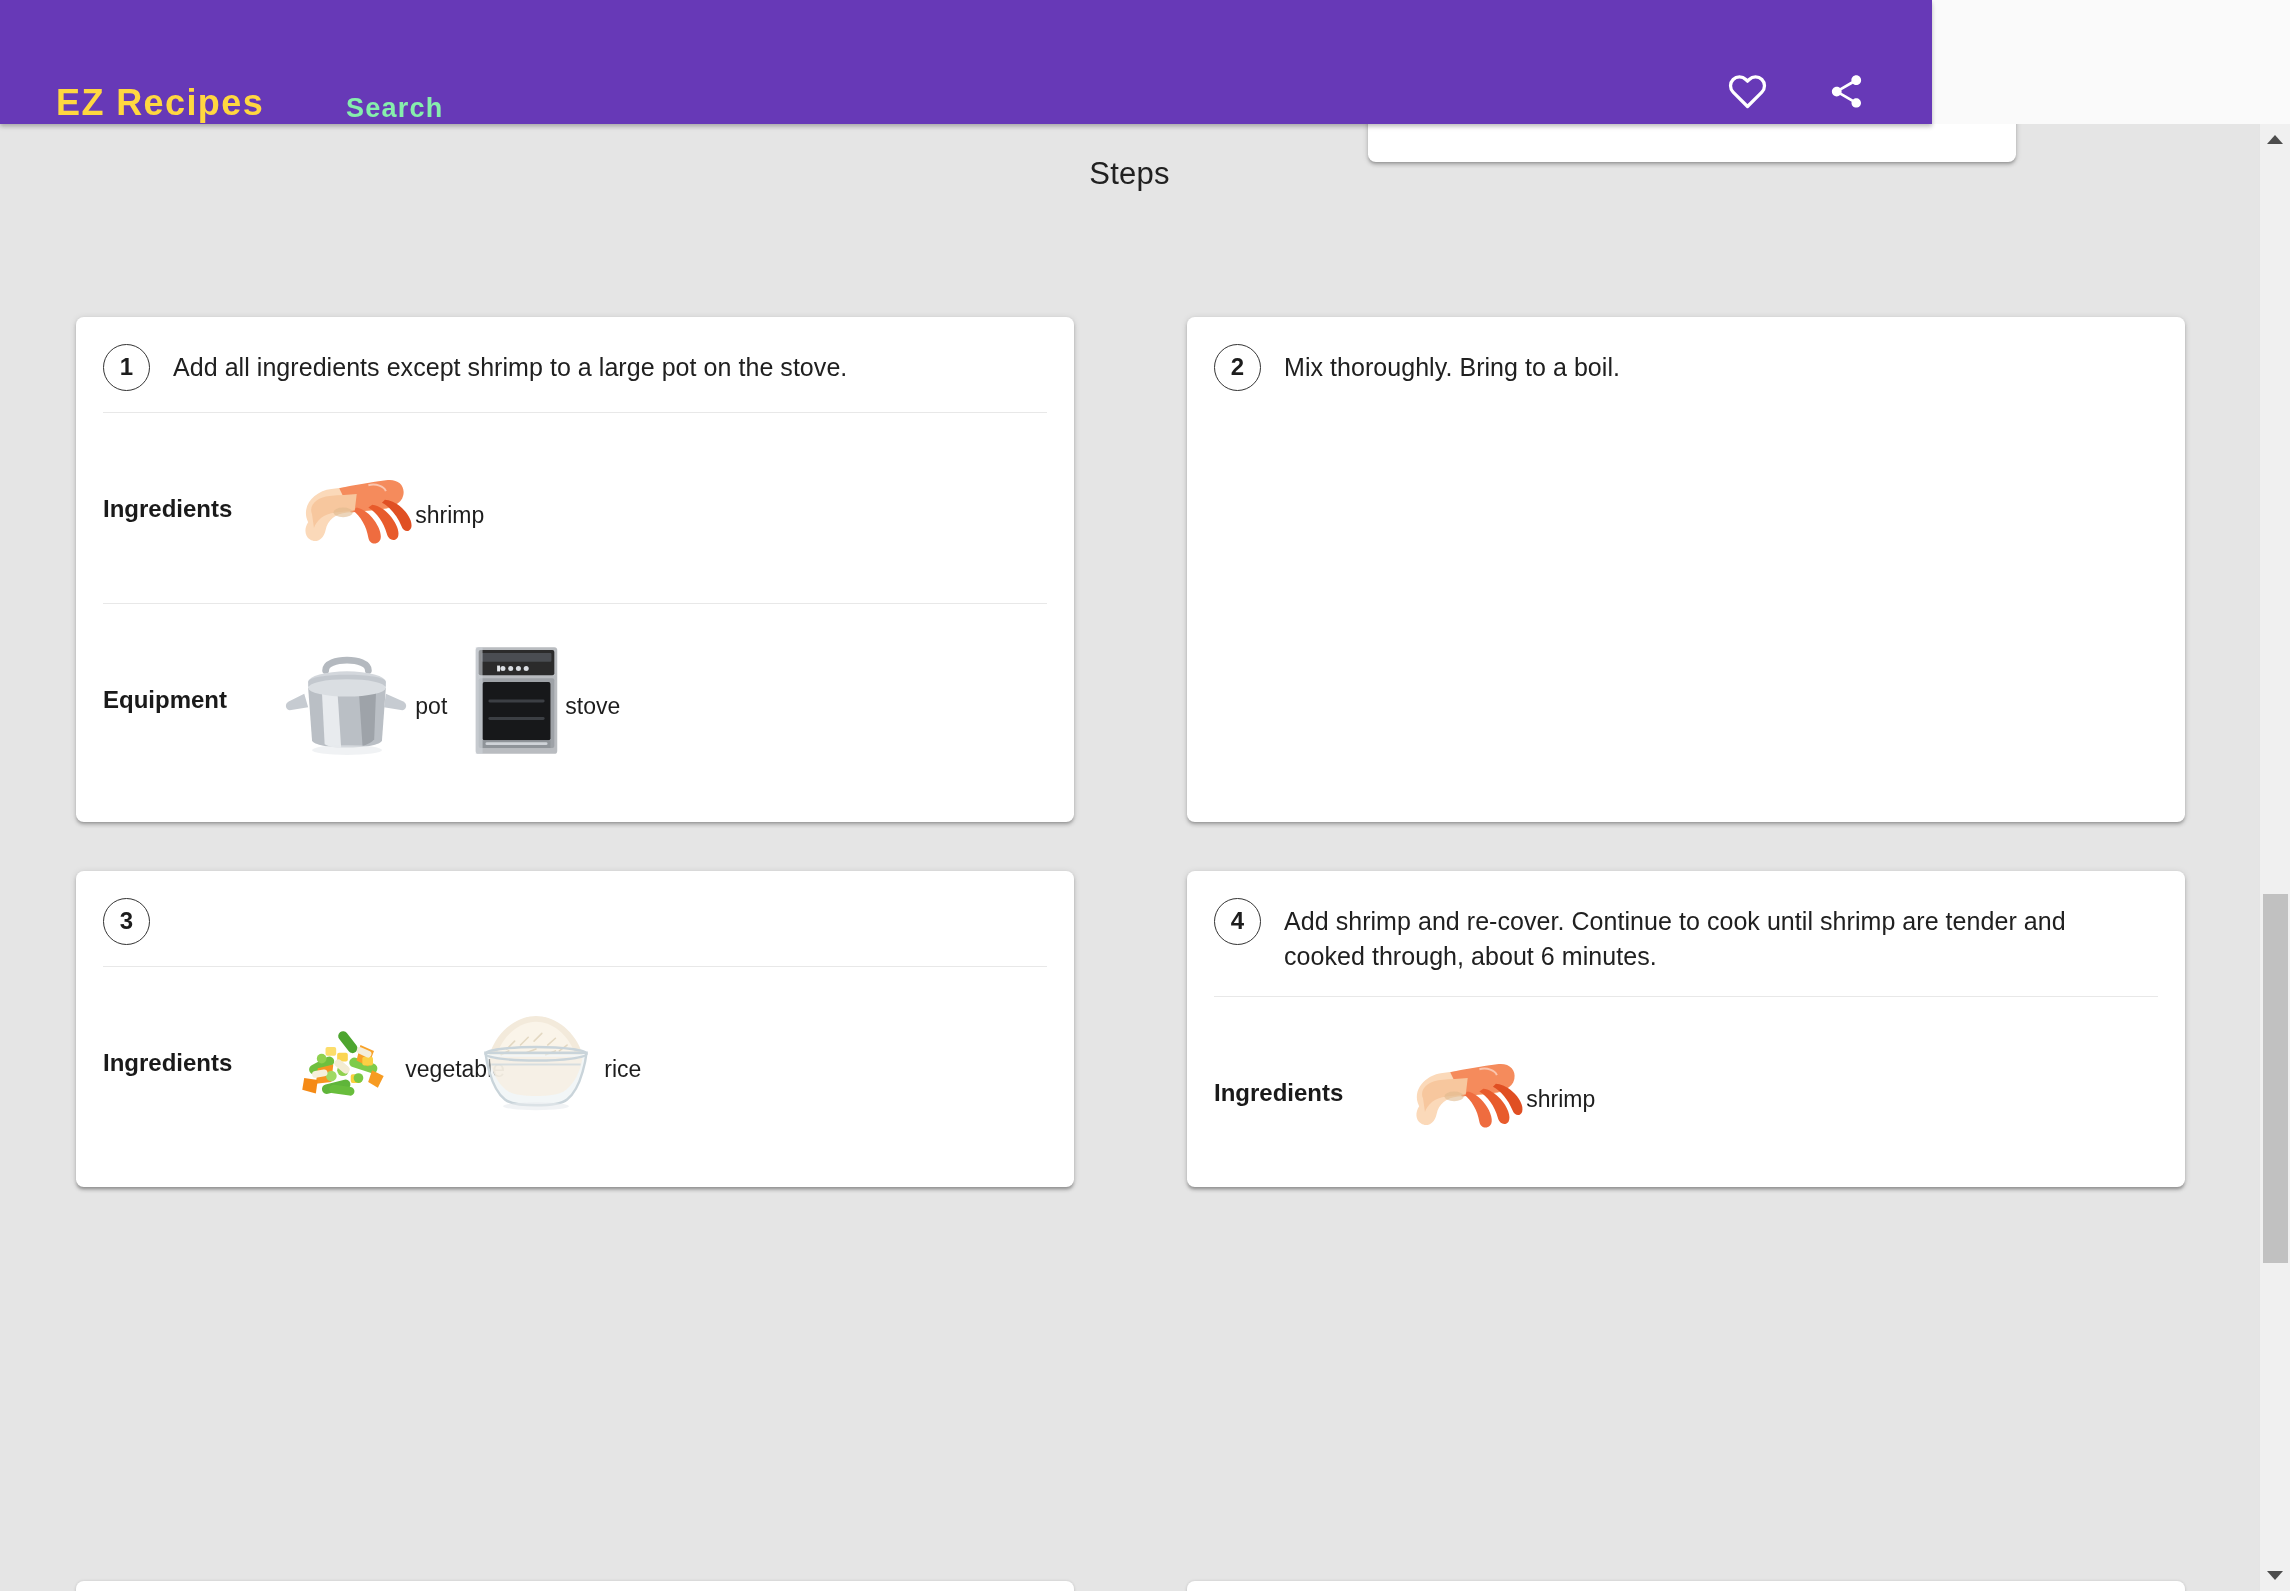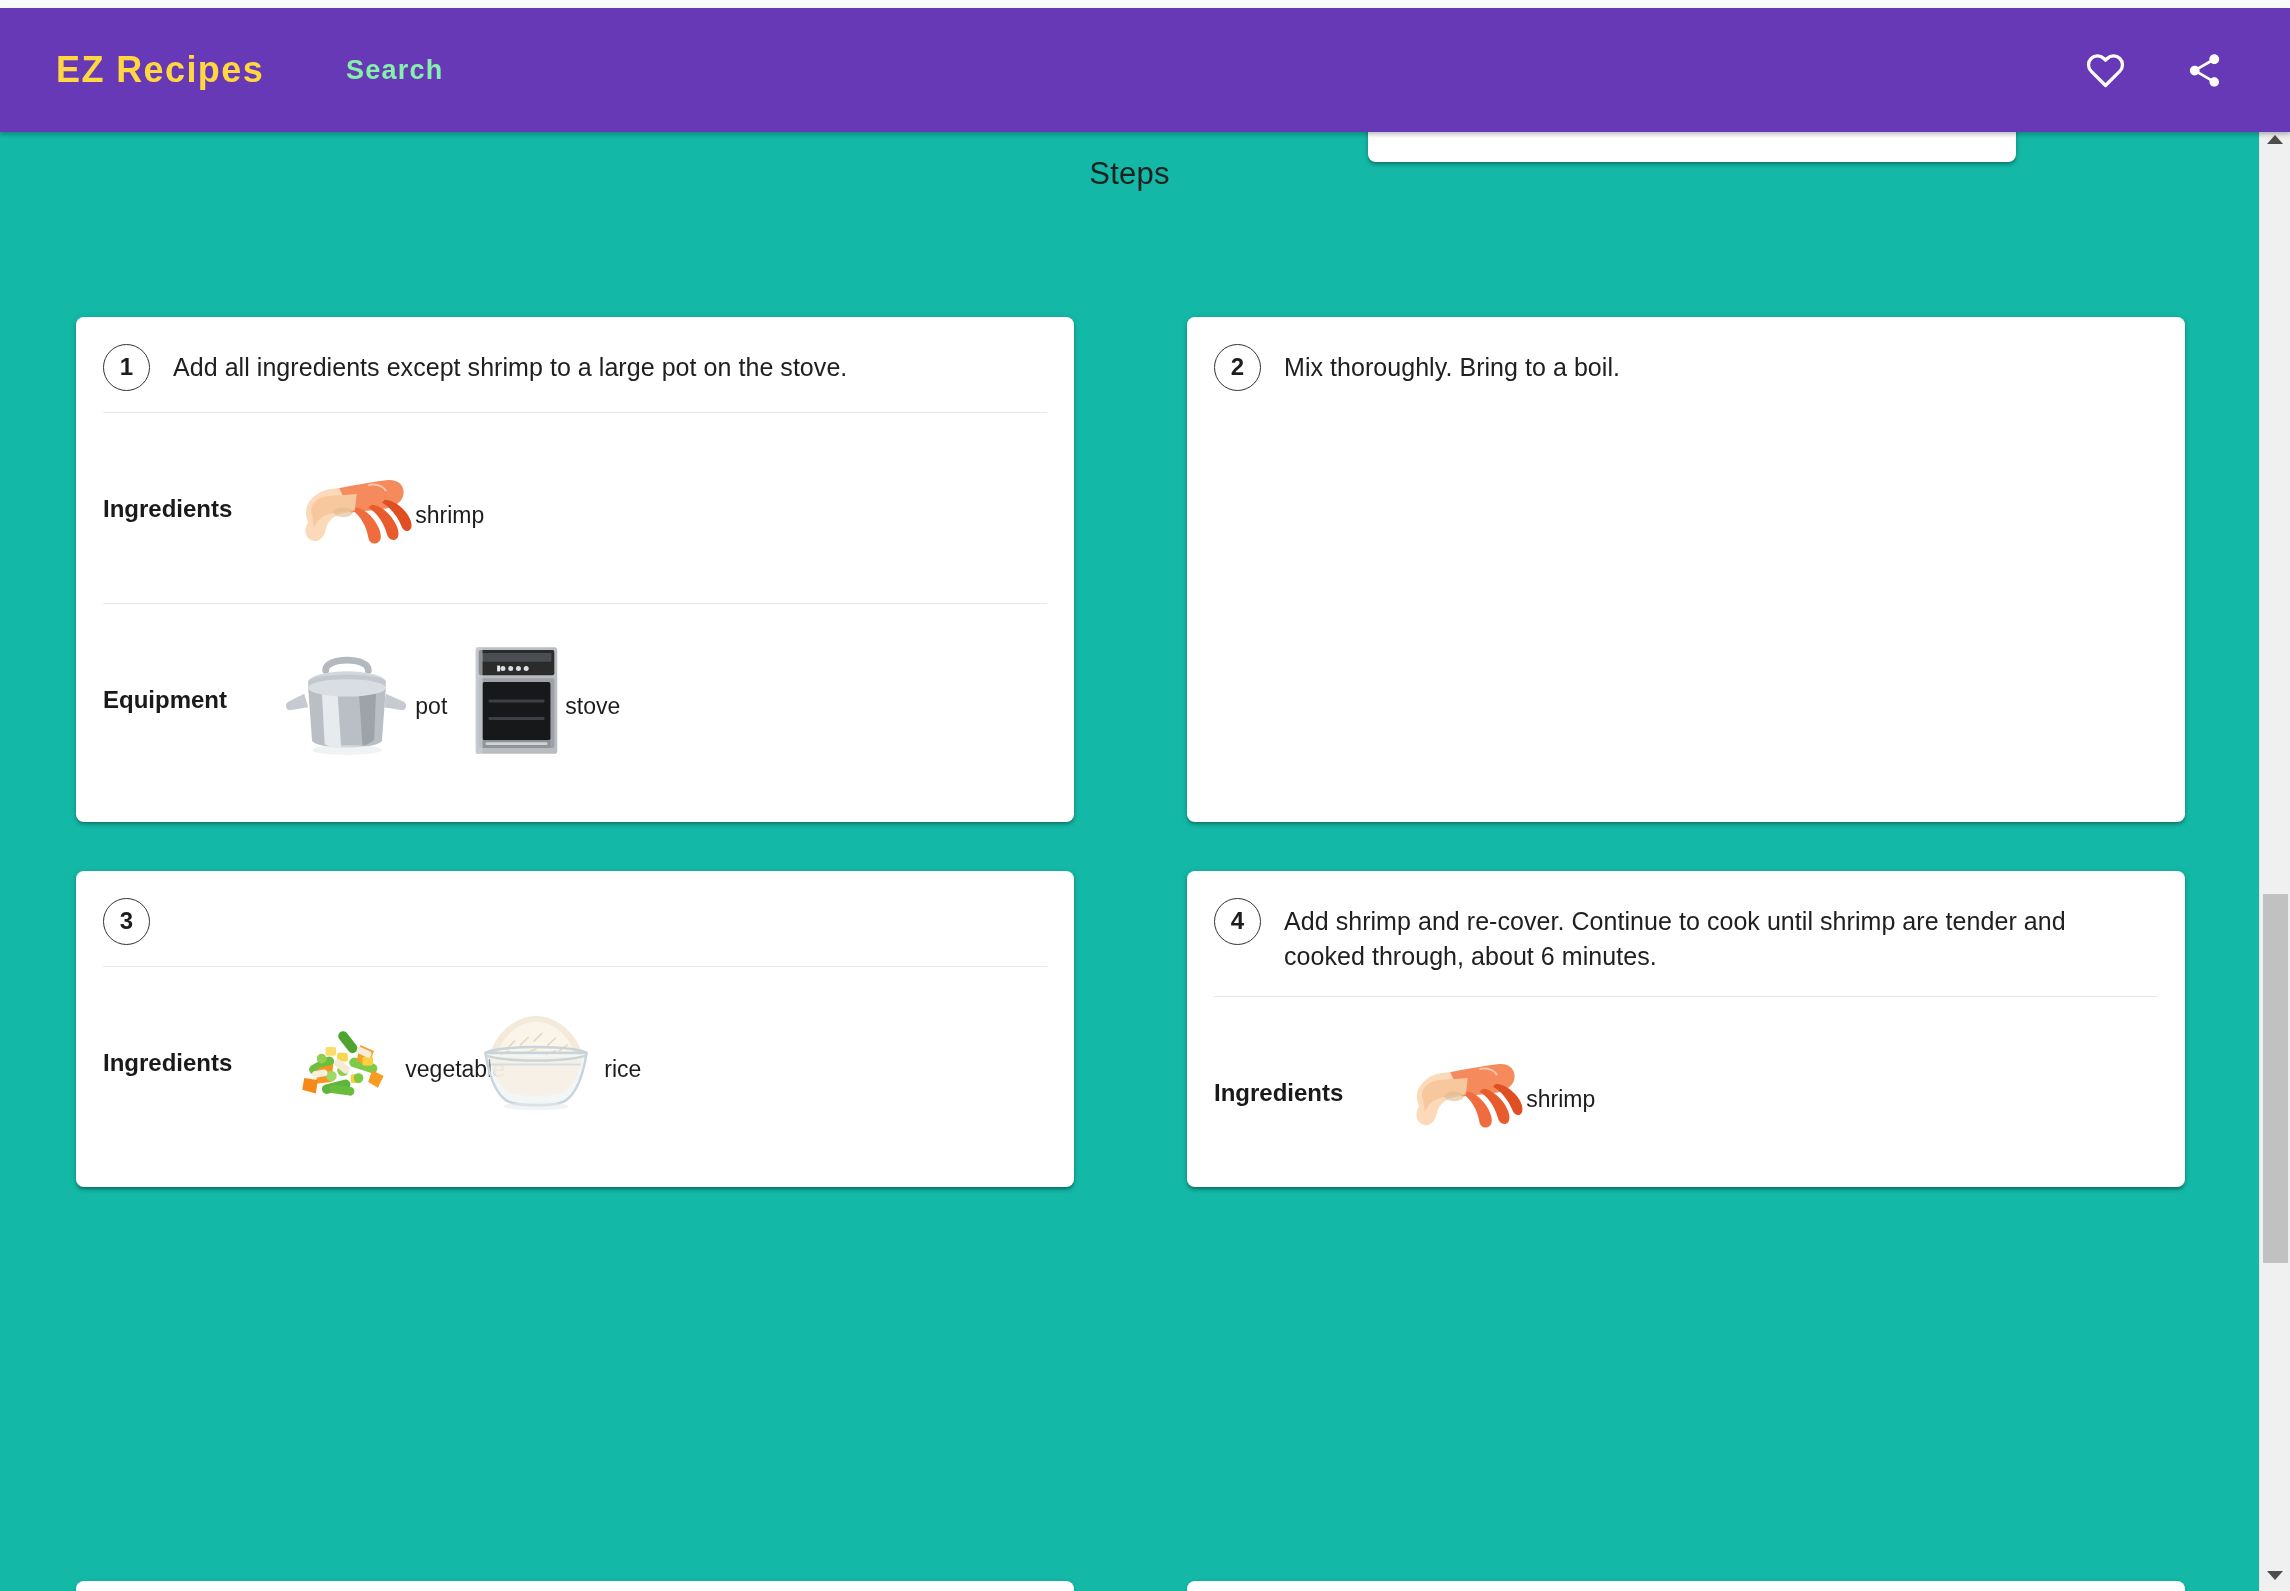--- a/index.html
+++ b/index.html
@@ -8,26 +8,26 @@
     width: 2290px;
     height: 1591px;
     overflow: hidden;
     background: #fafafa;
     font-family: "Liberation Sans", sans-serif;
   }
 
   
   .appbar {
     position: absolute;
-    top: 8px; left: 0;
-    width: 2290px;
+    top: 0; left: 0;
+    width: 1932px;
     height: 124px;
     background: #6739b7;
     display: flex;
-    align-items: center;
+    align-items: flex-end;
     z-index: 20;
     box-shadow: 0 1.9px 3.9px rgba(0,0,0,.18), 0 3.9px 4.9px rgba(0,0,0,.10);
   }
   .brand {
     margin-left: 56px;
     color: #ffd740;
     font-size: 36px;
     font-weight: 700;
     letter-spacing: 1.4px;
     white-space: nowrap;
@@ -56,21 +56,21 @@
     cursor: pointer;
   }
   .icon-btn svg { display: block; }
 
   
   .viewport {
     position: absolute;
     top: 124px; left: 0;
     width: 2259px;
     height: 1467px;
-    background: #14b8a6;
+    background: #e5e5e5;
     overflow: hidden;
   }
 
   
   .peek-card {
     position: absolute;
     left: 1368px;
     top: -78px;
     width: 648px;
     height: 116px;

